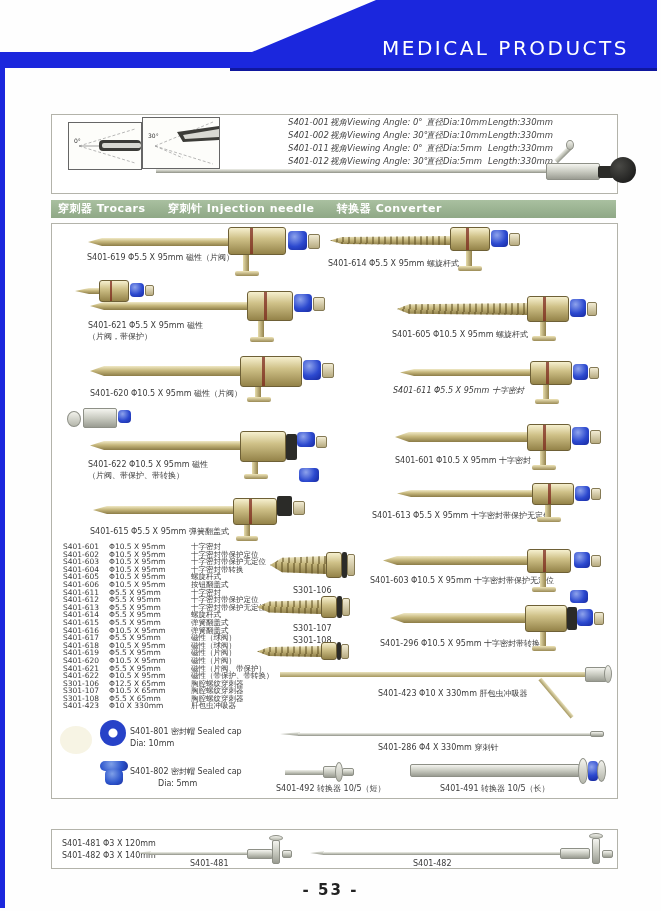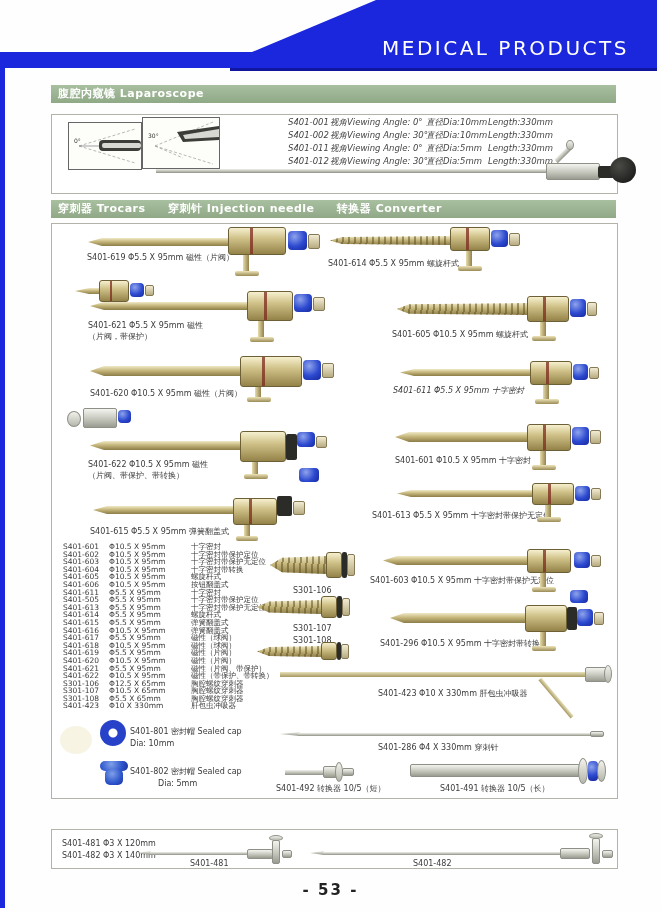--- a/index.html
+++ b/index.html
@@ -67,23 +67,20 @@
 <body>
 
 <div class="page">
 
   <div class="blue-block"></div>
   <div class="blue-band"></div>
   <div class="blue-underline"></div>
   <div class="left-stripe"></div>
   <div class="header-title">MEDICAL PRODUCTS</div>
 
-  <div class="bar" style="top:85px;">
-    <span class="t">腹腔内窥镜 Laparoscope</span>
-  </div>
   <div class="box" style="top:114px;height:78px;"></div>
 
   <div class="diag" style="left:68px;top:122px;width:72px;height:46px;">
     <svg width="72" height="46">
       <line x1="10" y1="23" x2="66" y2="6" stroke="#999" stroke-width="0.7" stroke-dasharray="3,2"></line>
       <line x1="10" y1="23" x2="66" y2="40" stroke="#999" stroke-width="0.7" stroke-dasharray="3,2"></line>
       <line x1="10" y1="23" x2="30" y2="23" stroke="#777" stroke-width="0.7"></line>
       <rect x="30" y="17" width="42" height="11" rx="4" fill="#3c3c38"></rect>
       <rect x="33" y="20" width="39" height="5" rx="2" fill="#d8d8d2"></rect>
     </svg>
@@ -185,21 +182,21 @@
         <span class="cd">按钮翻盖式</span>
       </div>
 
       <div class="cat-row">
         <span class="cc">S401-611</span>
         <span class="cs">Φ5.5 X 95mm</span>
         <span class="cd">十字密封</span>
       </div>
 
       <div class="cat-row">
-        <span class="cc">S401-505</span>
+        <span class="cc">S401-612</span>
         <span class="cs">Φ5.5 X 95mm</span>
         <span class="cd">十字密封带保护定位</span>
       </div>
 
       <div class="cat-row">
         <span class="cc">S401-613</span>
         <span class="cs">Φ5.5 X 95mm</span>
         <span class="cd">十字密封带保护无定位</span>
       </div>
 

